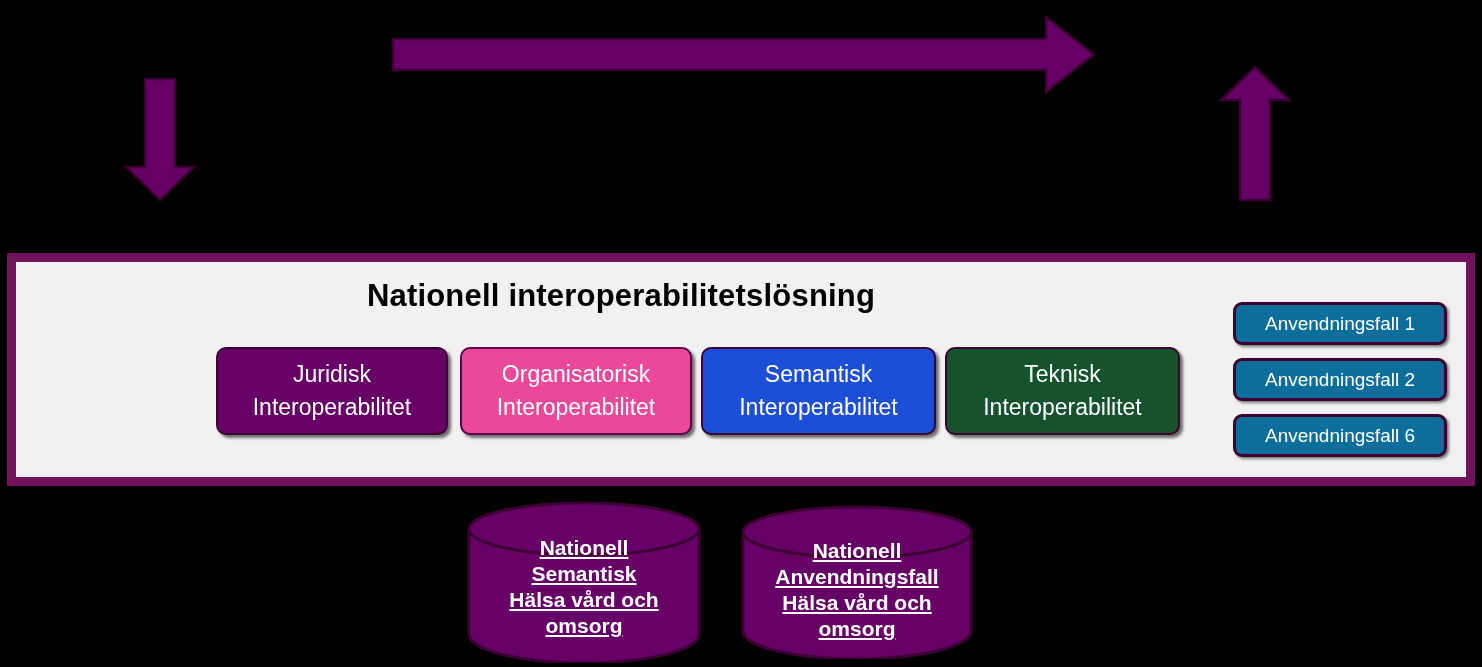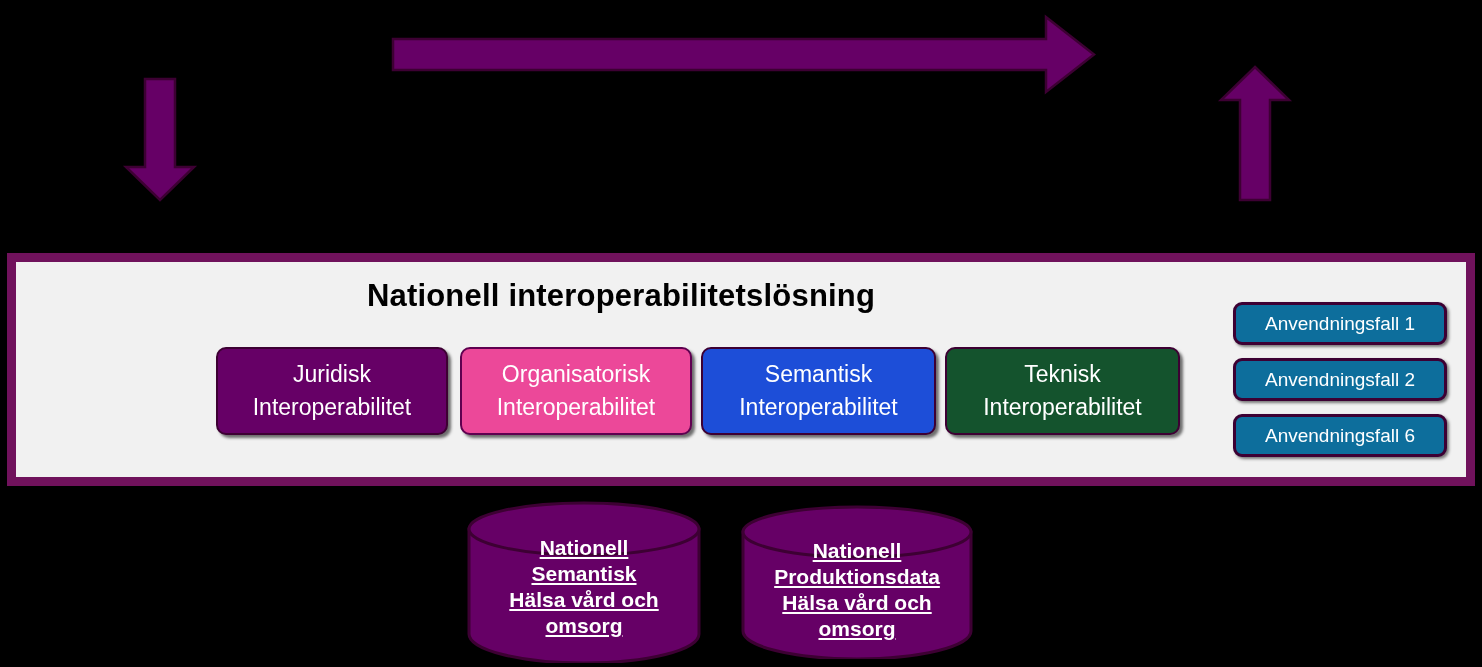--- a/index.html
+++ b/index.html
@@ -211,19 +211,19 @@
     </div>
   </div>
 
   <div class="cylinder" id="cylinder-produktionsdata">
     <svg class="cyl-svg" width="234" height="155" viewBox="0 0 234 155">
       <path d="M 3 28 L 3 127 A 114 28 0 0 0 231 127 L 231 28 Z" fill="#660066" stroke="#3d0033" stroke-width="3"></path>
       <ellipse cx="117" cy="28" rx="114" ry="25" fill="#660066" stroke="#3d0033" stroke-width="3"></ellipse>
     </svg>
     <div class="cyl-label">
       <div>Nationell</div>
-      <div>Produktionsdata</div>
+      <div>Anvendningsfall</div>
       <div>Hälsa vård och</div>
       <div>omsorg</div>
     </div>
   </div>
 
 </div>
 
 </body></html>

